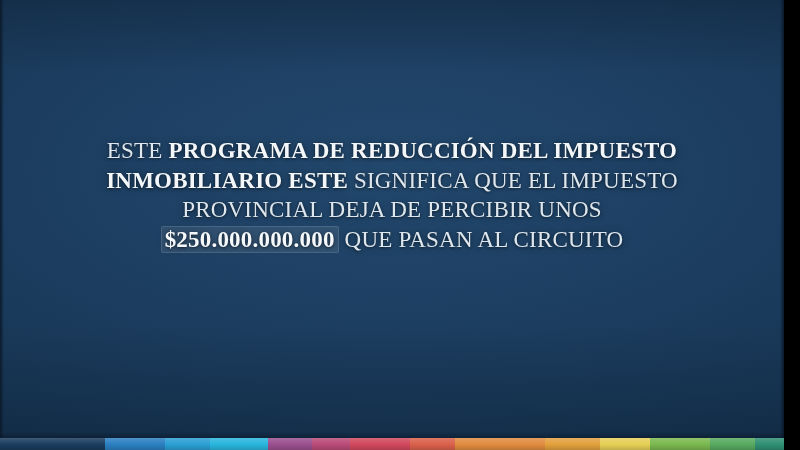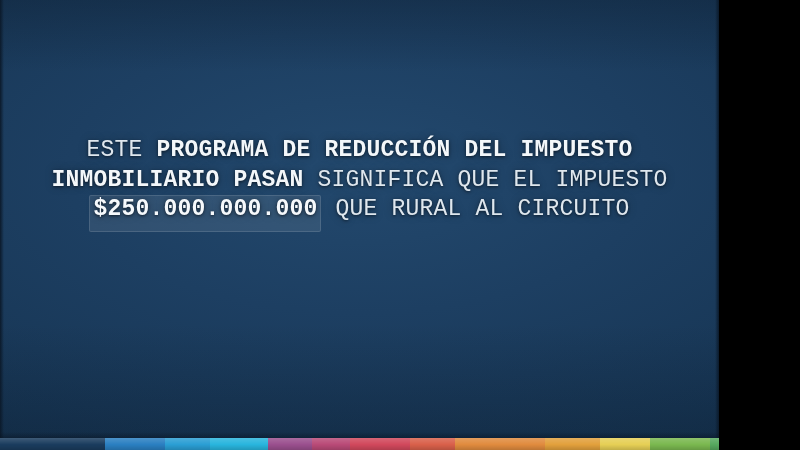--- a/index.html
+++ b/index.html
@@ -2,25 +2,25 @@
 <html><head>
 <meta charset="utf-8">
 <style>
   html, body {
     margin: 0;
     padding: 0;
     background: #000;
   }
   .frame {
     position: relative;
-    width: 719px;
+    width: 784px;
     height: 450px;
     overflow: hidden;
     background: #1a3c5e;
-    font-family: Liberation Mono, monospace;
+    font-family: Liberation Serif, serif;
   }
   
   .bg-base {
     position: absolute;
     inset: 0;
     background:
       radial-gradient(ellipse 90% 70% at 50% 38%, #23496e 0%, #1d3f62 45%, #163452 100%);
   }
   .bg-sheen {
     position: absolute;
@@ -62,21 +62,21 @@
   }
   .w-bold   { font-weight: 700; color: #f3f7fa; }
   .w-normal { font-weight: 400; color: #dfe7ee; }
 
   .amount {
     font-weight: 700;
     color: #f6f9fc;
     background: rgba(255,255,255,0.085);
     box-shadow: inset 0 0 0 1px rgba(255,255,255,0.12);
     border-radius: 2px;
-    padding: 1px 4px 10px 4px;
+    padding: 1px 4px 1px 4px;
   }
 
   
   .colorbar {
     position: absolute;
     left: 0;
     bottom: 0;
     width: 800px;
     height: 12px;
     display: flex;
@@ -108,26 +108,29 @@
   <div class="edge-left"></div>
   <div class="edge-right"></div>
 
   <div class="caption">
 
     <span class="cap-line">
       <span class="w-normal">ESTE </span><span class="w-bold">PROGRAMA DE REDUCCIÓN DEL IMPUESTO</span>
     </span>
 
     <span class="cap-line">
-      <span class="w-bold">INMOBILIARIO PASAN</span><span class="w-normal"> SIGNIFICA QUE EL IMPUESTO</span>
+      <span class="w-bold">INMOBILIARIO ESTE</span><span class="w-normal"> SIGNIFICA QUE EL IMPUESTO</span>
     </span>
 
+    <span class="cap-line">
+      <span class="w-normal">PROVINCIAL DEJA DE PERCIBIR UNOS</span>
+    </span>
 
     <span class="cap-line">
-      <span class="amount">$250.000.000.000</span><span class="w-normal"> QUE RURAL AL CIRCUITO</span>
+      <span class="amount">$250.000.000.000</span><span class="w-normal"> QUE PASAN AL CIRCUITO</span>
     </span>
 
 
   </div>
 
   <div class="bar-shadow"></div>
   <div class="colorbar" id="colorbar" style="background: linear-gradient(90deg, rgb(26, 60, 94) 0%, rgb(26, 60, 94) 13.13%, rgb(42, 127, 193) 13.13%, rgb(42, 127, 193) 20.63%, rgb(42, 158, 212) 20.63%, rgb(42, 158, 212) 26.25%, rgb(40, 181, 221) 26.25%, rgb(40, 181, 221) 33.5%, rgb(154, 79, 142) 33.5%, rgb(154, 79, 142) 39%, rgb(185, 74, 119) 39%, rgb(185, 74, 119) 43.75%, rgb(209, 72, 92) 43.75%, rgb(209, 72, 92) 51.25%, rgb(217, 96, 74) 51.25%, rgb(217, 96, 74) 56.88%, rgb(224, 139, 62) 56.88%, rgb(224, 139, 62) 68.13%, rgb(226, 160, 60) 68.13%, rgb(226, 160, 60) 75%, rgb(230, 207, 85) 75%, rgb(230, 207, 85) 81.25%, rgb(122, 184, 79) 81.25%, rgb(122, 184, 79) 88.75%, rgb(86, 169, 95) 88.75%, rgb(86, 169, 95) 94.38%, rgb(46, 143, 114) 94.38%, rgb(46, 143, 114) 100%);">
       <div class="seg" style="width: 13.125%; background: transparent;"></div>
       <div class="seg" style="width: 7.5%; background: transparent;"></div>
       <div class="seg" style="width: 5.625%; background: transparent;"></div>

